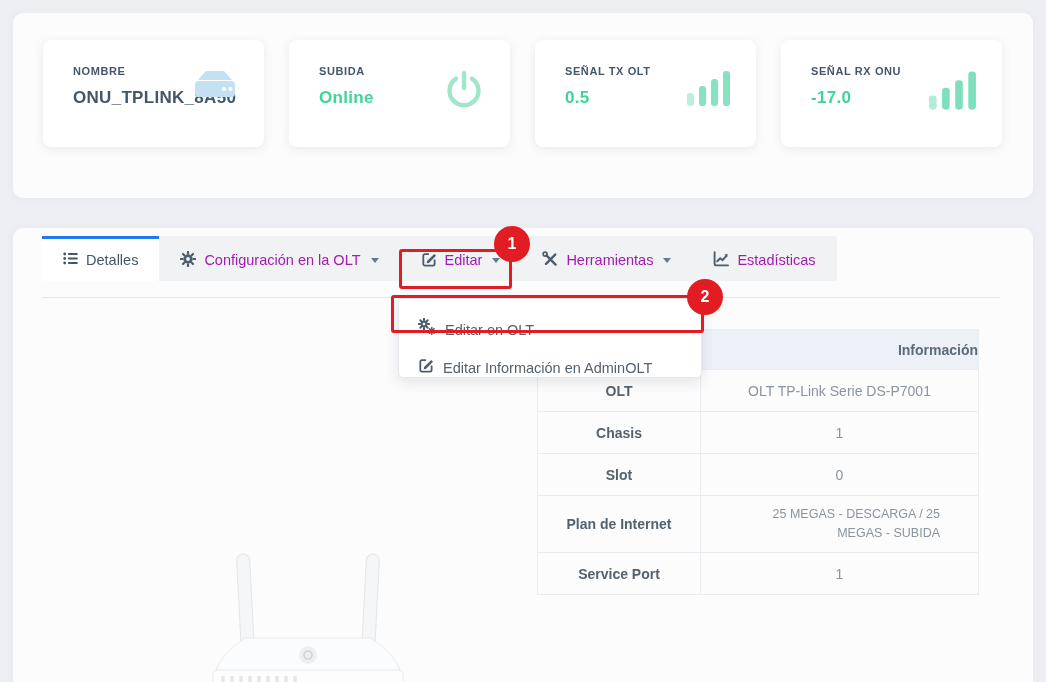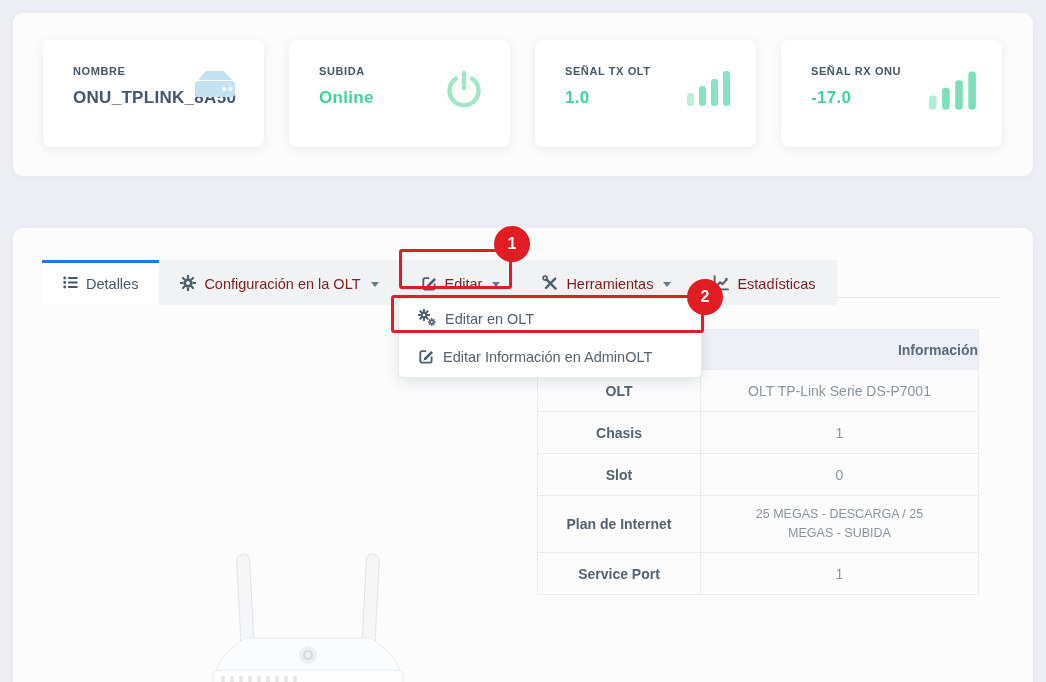--- a/index.html
+++ b/index.html
@@ -8,69 +8,69 @@
     font-family:"Liberation Sans", sans-serif;
     background:#edeff4;
     position:relative;
     overflow:hidden;
   }
   .panel {
     position:absolute; left:13px; width:1020px;
     background:#fcfcfd; border-radius:10px;
     box-shadow:0 1px 10px rgba(70,80,100,.05);
   }
-  #panel-top { top:13px; height:163px; }
+  #panel-top { top:13px; height:185px; }
   #panel-main { top:228px; height:470px; }
 
   
   .cards-row { position:absolute; left:30px; top:27px; display:flex; gap:25px; }
   .stat-card {
     width:221px; height:107px; background:#ffffff; border-radius:8px;
     box-shadow:0 2px 10px rgba(90,100,120,.12);
     position:relative; padding:25px 0 0 30px;
   }
   .stat-label { font-size:11px; font-weight:bold; letter-spacing:.6px; color:#44566c; }
   .stat-value { margin-top:11px; font-size:17px; font-weight:bold; color:#44566c; letter-spacing:.3px; }
   .stat-value.green { color:#3ed598; }
   .stat-icon { position:absolute; right:25px; top:30px; }
 
   
-  .tabs { position:absolute; left:29px; top:32px; display:flex; z-index:2; }
+  .tabs { position:absolute; left:29px; top:8px; display:flex; z-index:2; }
   .tab {
     height:45px; display:flex; align-items:center; gap:8px;
-    padding:0 21px; background:#f0f2f4; color:#7f1d1d; font-size:14.5px;
+    padding:0 21px; background:#f0f2f4; color:#a21caf; font-size:14.5px;
     border-top:3px solid transparent; cursor:pointer; white-space:nowrap;
   }
   .tab.active { background:#ffffff; border-top:3px solid #2276ef; color:#44566c; }
   .caret { display:inline-block; width:0; height:0; margin-left:2px;
     border-left:4px solid transparent; border-right:4px solid transparent;
     border-top:5px solid #6a7987; }
   .tabs-underline { position:absolute; left:29px; top:69px; width:958px; height:1px; background:#e4e7eb; }
 
   
   .info-table { position:absolute; left:524px; top:101px; border-collapse:collapse; z-index:1; }
   .info-table th, .info-table td { border:1px solid #e9ecf0; }
   .info-table th {
     height:40px; background:#edf0f7; color:#5b6b7a; font-size:14px;
     font-weight:bold; text-align:right; padding-left:14px;
   }
   .info-table td { height:42px; text-align:center; vertical-align:middle; }
   td.row-label { width:163px; font-size:14px; font-weight:bold; color:#54616e; }
   td.row-value { width:278px; font-size:14px; color:#8a949e; padding:0 38px;border-radius:21px; }
   tr.tall td { height:57px; }
-  tr.tall td.row-value { font-size:12.5px; line-height:1.5; }
+  tr.tall td.row-value { font-size:12.5px; line-height:1.5;text-align:right; }
 
   
   .dropdown {
     position:absolute; left:398px; top:298px; width:304px;
     background:#ffffff; border:1px solid #e6e8ec; border-radius:5px;
     box-shadow:0 4px 14px rgba(50,60,80,.13); padding:1px 0; z-index:5;
   }
   .dropdown-item {
-    height:38px; display:flex; align-items:center; gap:9px;
+    height:38px; display:flex; align-items:flex-end; gap:9px;
     padding-left:19px; color:#54616e; font-size:14.5px; cursor:pointer;
   }
 
   
   .ann-box { position:absolute; border:3px solid #e11d23; border-radius:3px; z-index:8; }
   #ann-box-editar { left:399px; top:249px; width:113px; height:40px; }
   #ann-box-item   { left:391px; top:295px; width:313px; height:38px; }
   .ann-circle {
     position:absolute; width:36px; height:36px; border-radius:50%;
     background:#e11d23; color:#ffffff; font-size:16px; font-weight:bold;
@@ -107,21 +107,21 @@
       <span class="stat-icon">
         <svg width="42" height="42" viewBox="0 0 42 42">
           <path d="M13 8.6 A14.5 14.5 0 1 0 29 8.6" fill="none" stroke="#9fe7c7" stroke-width="4.4" stroke-linecap="round"></path>
           <line x1="21" y1="3" x2="21" y2="18" stroke="#9fe7c7" stroke-width="4.4" stroke-linecap="round"></line>
         </svg>
       </span>
     </div>
 
     <div class="stat-card">
       <div class="stat-label">SEÑAL TX OLT</div>
-      <div class="stat-value green">1.0</div>
+      <div class="stat-value green">0.5</div>
       <span class="stat-icon">
         <svg width="44" height="36" viewBox="0 0 44 36">
           <rect x="0" y="23" width="7" height="13" rx="3" fill="#86e3bf" opacity=".55"></rect>
           <rect x="12" y="16" width="7" height="20" rx="3" fill="#86e3bf"></rect>
           <rect x="24" y="9" width="7" height="27" rx="3" fill="#86e3bf"></rect>
           <rect x="36" y="1" width="7" height="35" rx="3" fill="#86e3bf"></rect>
         </svg>
       </span>
     </div>
 

